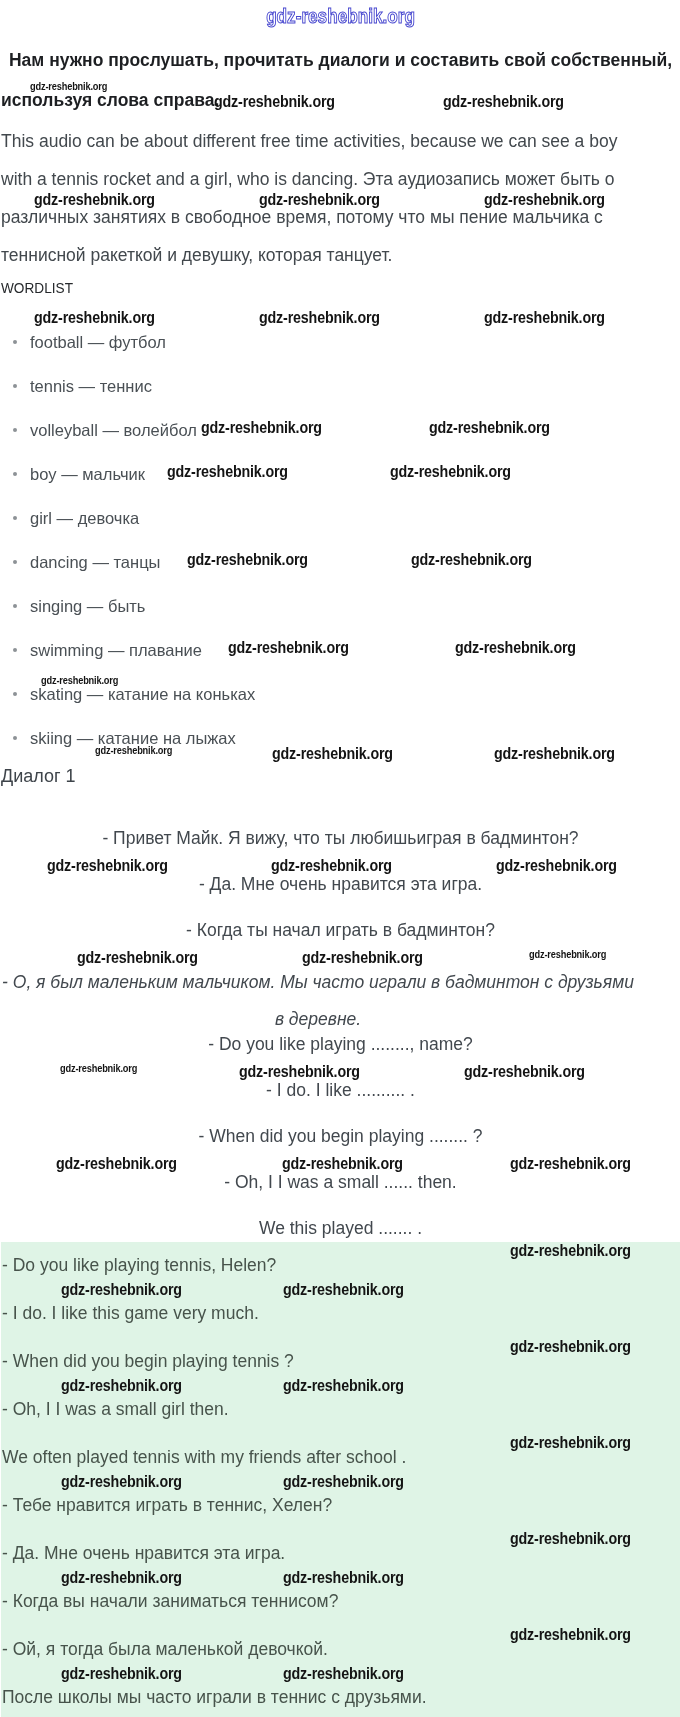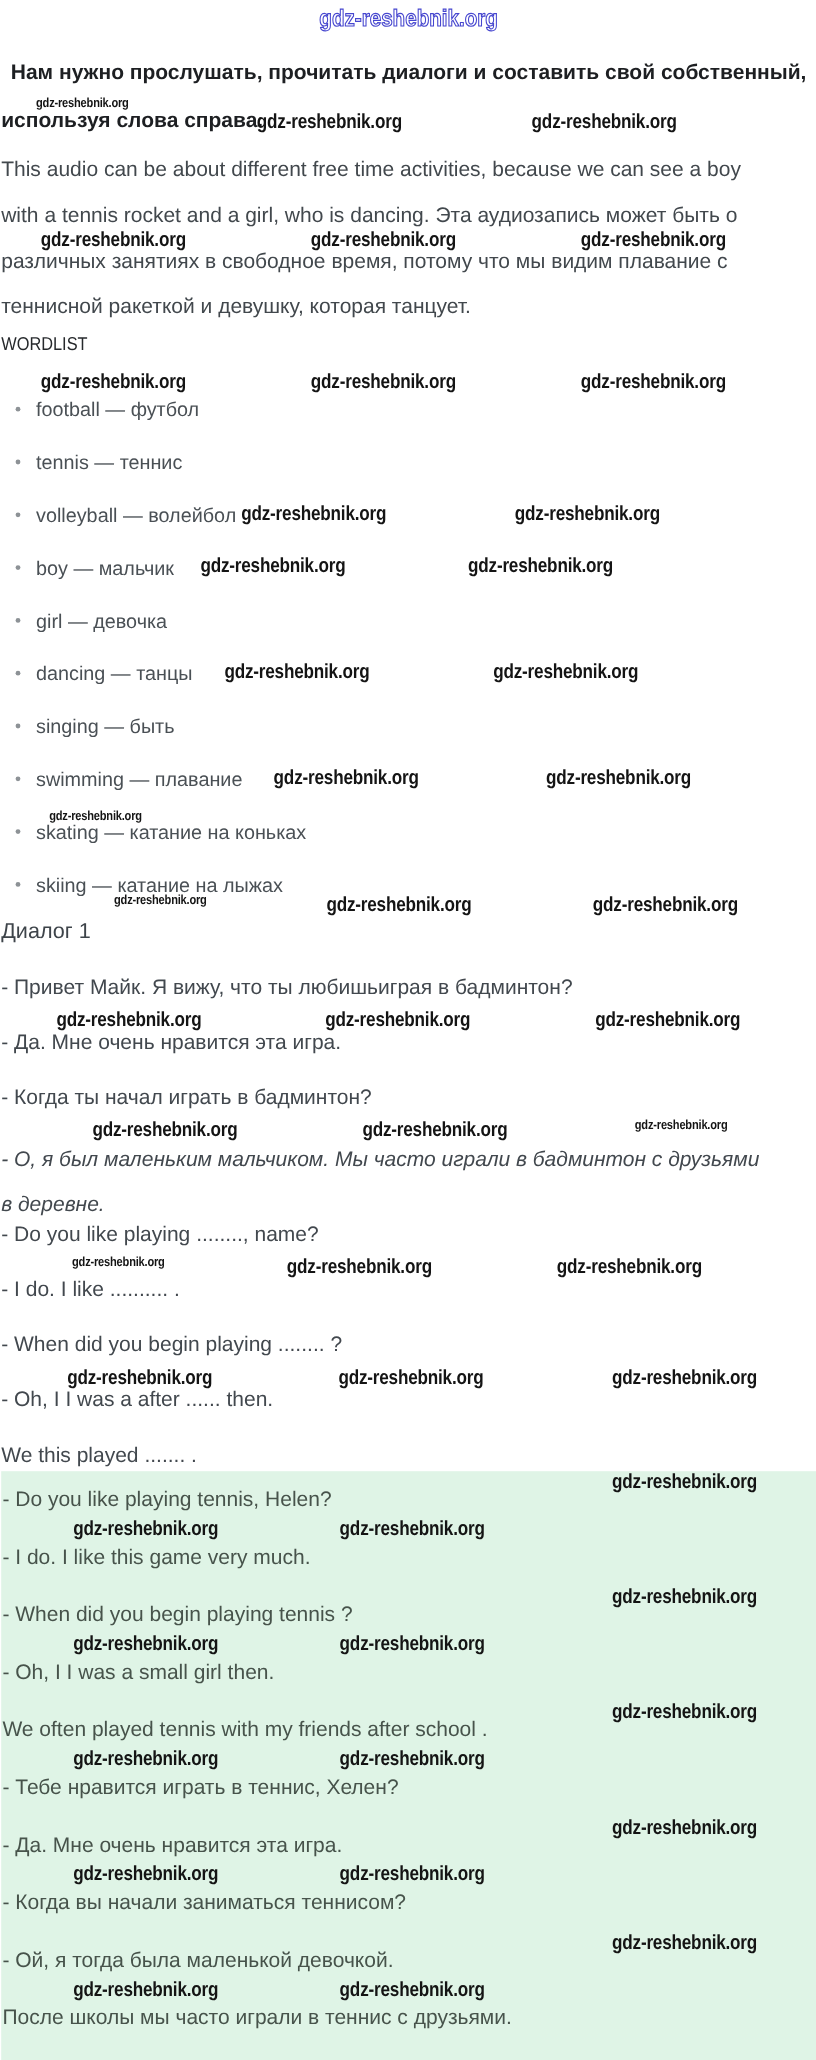--- a/index.html
+++ b/index.html
@@ -32,22 +32,22 @@
   .intro .line { height:38px; line-height:38px; }
   .intro .wm-row .wm { top:-8px; }
 
   .wordlist-title { margin-top:4px; font-size:15.5px; font-weight:400; color:#26292c; line-height:20px; }
   .wordlist-title span { display:inline-block; transform:scaleX(.88); transform-origin:left; }
   .wl-wm-row { position:relative; height:28px; }
   .w-item { position:relative; height:44px; font-size:16.5px; color:#4a5055; padding-top:6px; line-height:20px; }
   .bullet { display:inline-block; width:4px; height:4px; border-radius:50%; background:#8d9296;
             margin:0 13px 3px 12px; vertical-align:middle; }
 
-  .d-title { font-size:18px; line-height:20px; color:#3e444a; margin-bottom:24px; }
-  .dline { position:relative; height:46px; font-size:17.5px; line-height:21px; padding-top:2px; color:#42484e; }
+  .d-title { font-size:18px; line-height:20px; color:#3e444a; margin-bottom:40px; }
+  .dline { position:relative; height:46px; font-size:17.5px; line-height:21px; padding-top:2px; color:#42484e;text-align:center; }
   .dline.wrap { height:68px; line-height:37px; padding-top:0; max-width:634px;font-style:italic; }
   #dialog1-lines .dline:last-child { height:26px; }
   .dialog .wm-row .wm { top:-16px; }
 
   .answer { padding:10px 0 40px 1px; }
   .aline { position:relative; height:48px; font-size:17.5px; line-height:21px; padding-top:3px; color:#47534b; }
   .answer .wm-row .wm { top:-20px; }
   .wm-right { right:26px; top:-12px; left:auto; }
 </style>
 </head>
@@ -68,21 +68,21 @@
   </div>
 
   <div class="intro">
     <div class="line">This audio can be about different free time activities, because we can see a boy</div>
     <div class="line">with a tennis rocket and a girl, who is dancing. Эта аудиозапись может быть о</div>
     <div class="wm-row">
       <span class="wm lg abs" style="left:33px">gdz-reshebnik.org</span>
       <span class="wm lg abs" style="left:258px">gdz-reshebnik.org</span>
       <span class="wm lg abs" style="left:483px">gdz-reshebnik.org</span>
     </div>
-    <div class="line">различных занятиях в свободное время, потому что мы видим плавание с</div>
+    <div class="line">различных занятиях в свободное время, потому что мы пение мальчика с</div>
     <div class="line">теннисной ракеткой и девушку, которая танцует.</div>
   </div>
 
   <div class="wordlist">
     <div class="wordlist-title"><span>WORDLIST</span></div>
     <div class="wl-wm-row">
       <span class="wm lg abs" style="left:33px;top:10px">gdz-reshebnik.org</span>
       <span class="wm lg abs" style="left:258px;top:10px">gdz-reshebnik.org</span>
       <span class="wm lg abs" style="left:483px;top:10px">gdz-reshebnik.org</span>
     </div>
@@ -123,21 +123,21 @@
           <span class="wm lg abs" style="left: 238px;">gdz-reshebnik.org</span>
           <span class="wm lg abs" style="left: 463px;">gdz-reshebnik.org</span>
         </div>
         <div class="dline"><span>- I do. I like .......... .</span></div>
         <div class="dline"><span>- When did you begin playing ........ ?</span></div>
         <div class="wm-row">
           <span class="wm lg abs" style="left: 55px;">gdz-reshebnik.org</span>
           <span class="wm lg abs" style="left: 281px;">gdz-reshebnik.org</span>
           <span class="wm lg abs" style="left: 509px;">gdz-reshebnik.org</span>
         </div>
-        <div class="dline"><span>- Oh, I I was a after ...... then.</span></div>
+        <div class="dline"><span>- Oh, I I was a small ...... then.</span></div>
         <div class="dline"><span>We this played ....... .</span></div>
       </div>
   </div>
 
   <div class="answer" id="answer" style="background: rgb(223, 244, 230);">
     <div id="answer-lines">
         <div class="aline"><span>- Do you like playing tennis, Helen?</span><span class="wm lg abs wm-right" style="left: auto; top: -12px;">gdz-reshebnik.org</span></div>
         <div class="wm-row">
           <span class="wm lg abs" style="left: 59px;">gdz-reshebnik.org</span>
           <span class="wm lg abs" style="left: 281px;">gdz-reshebnik.org</span>

